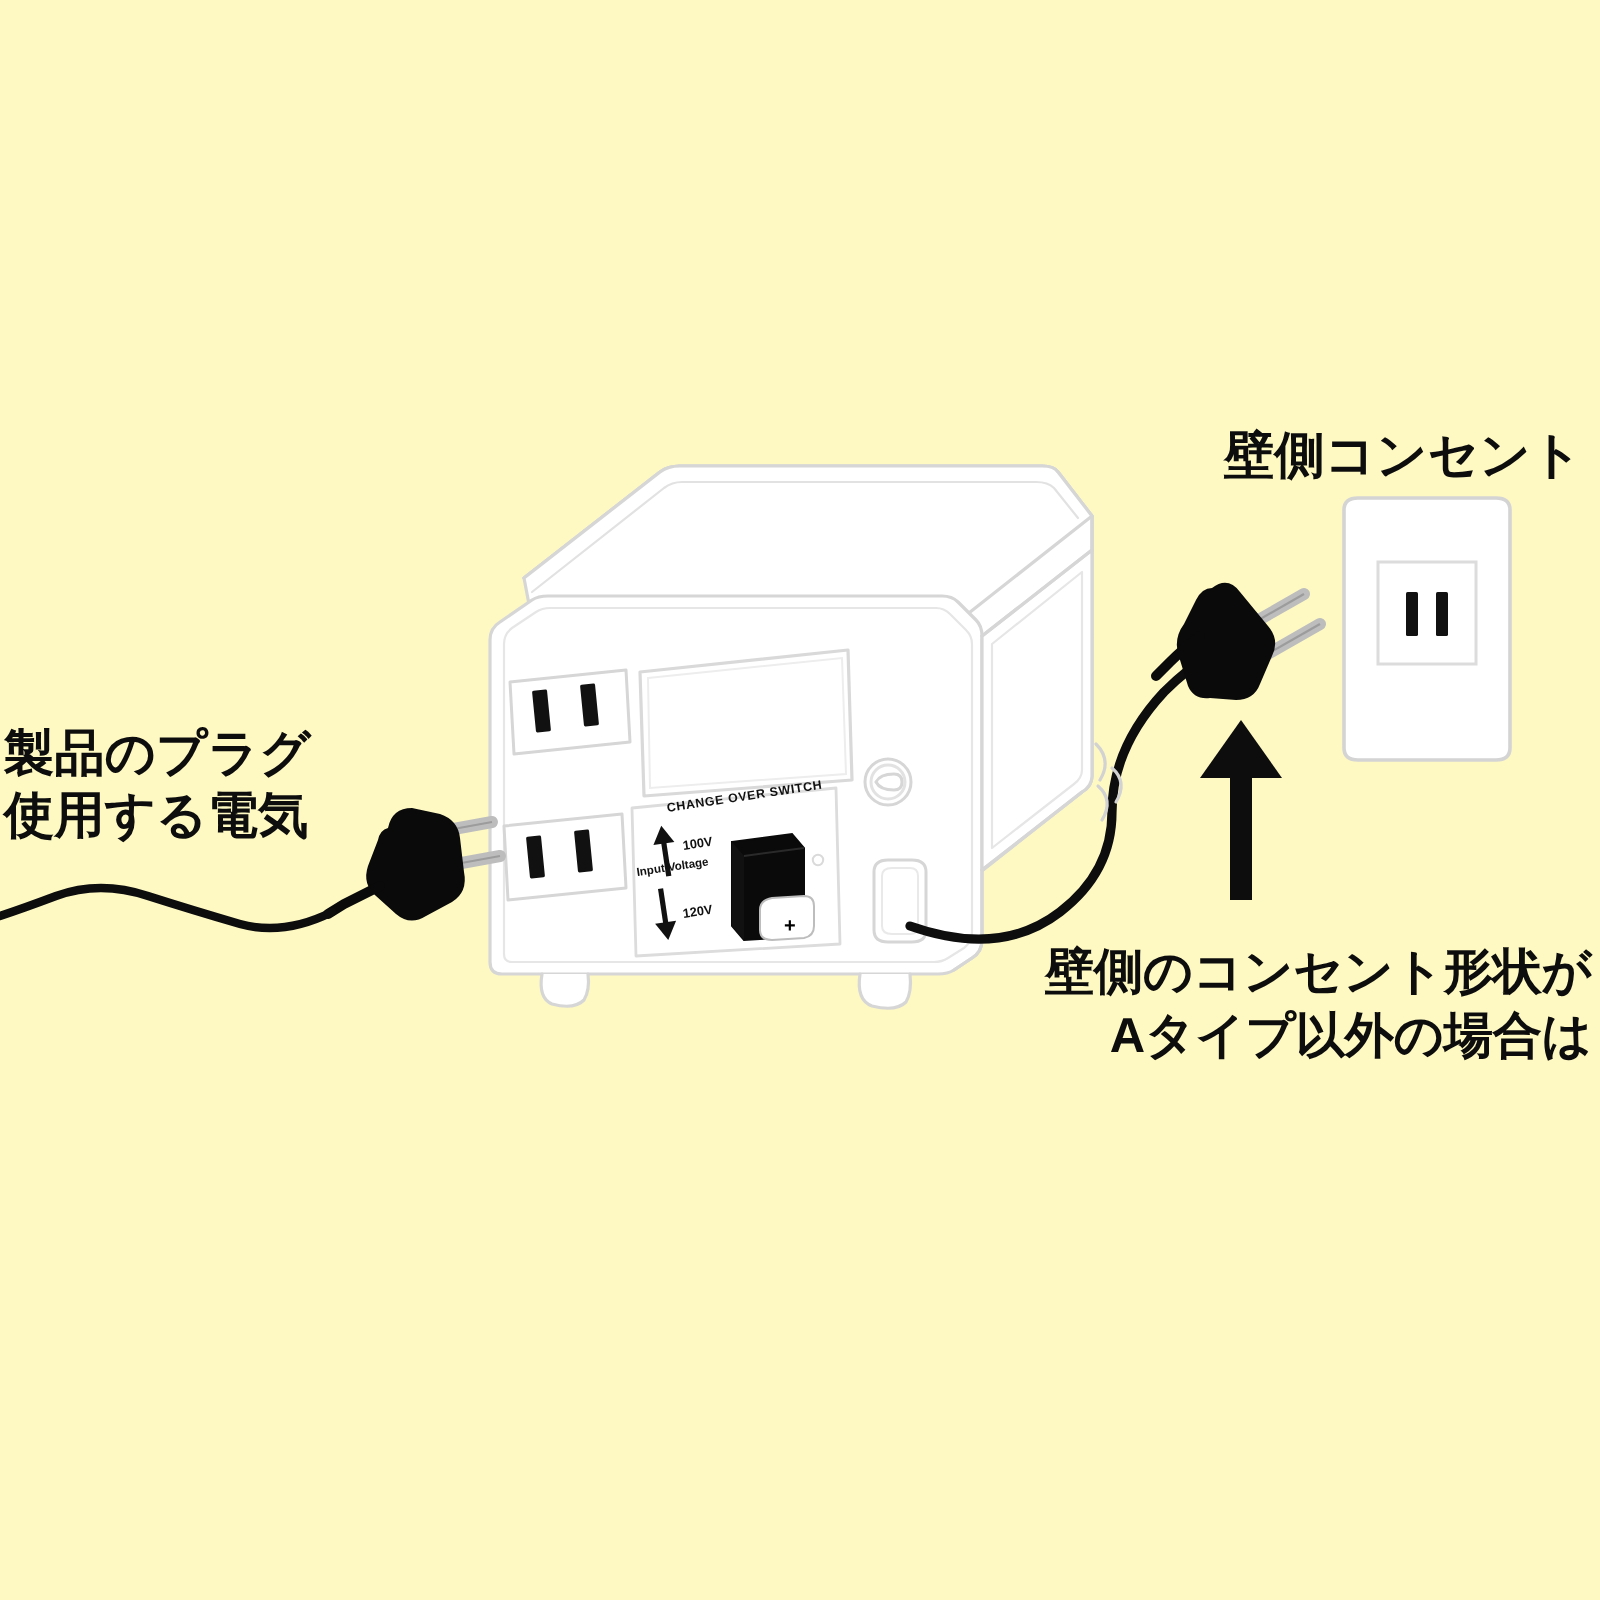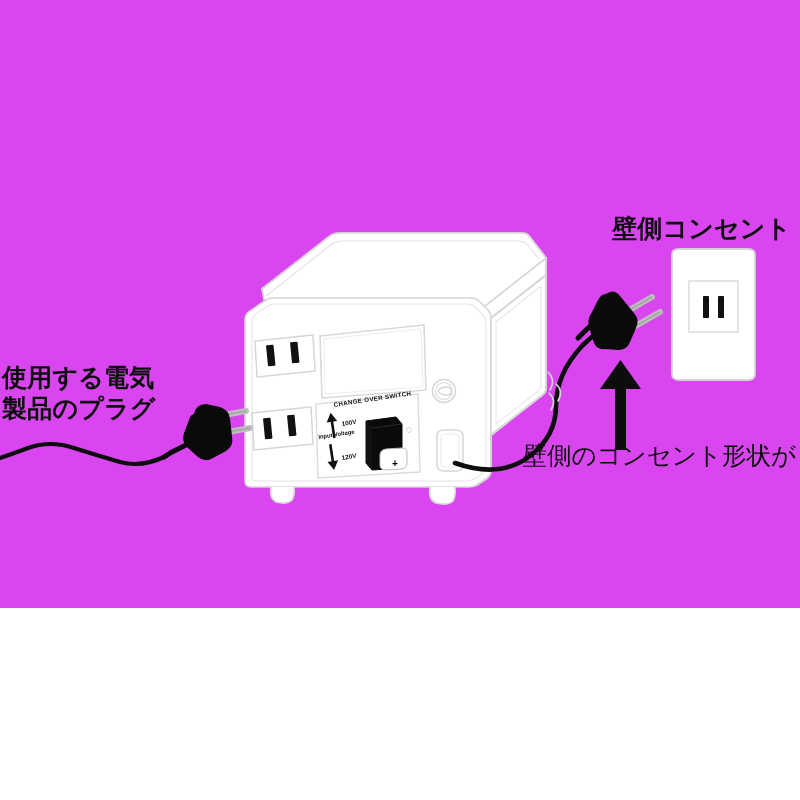--- a/index.html
+++ b/index.html
@@ -7,22 +7,22 @@
     margin: 0;
     padding: 0;
     background: #ffffff;
   }
   body {
     font-family: "Liberation Sans", "DejaVu Sans", sans-serif;
   }
   #stage {
     position: relative;
     width: 800px;
-    height: 608px;
-    background: #d946ef;
+    height: 800px;
+    background: #fef9c3;
     overflow: hidden;
   }
   #diagram-svg {
     position: absolute;
     left: 0;
     top: 0;
     width: 800px;
     height: 800px;
     display: block;
   }
@@ -43,26 +43,26 @@
   #label-device-plug {
     left: 2px;
     top: 362px;
     font-size: 25px;
     line-height: 1.22;
   }
   #label-device-plug .ln { display: block; }
   #note-block {
     position: absolute;
     left: 398px;
-    top: 440px;
+    top: 471px;
     width: 398px;
     text-align: right;
     font-size: 24.5px;
     line-height: 1.30;
-    font-weight: 400;
+    font-weight: 700;
     color: #0d0d0d;
     font-family: "Liberation Sans", "DejaVu Sans", sans-serif;
   }
   #note-block .ln { display: block; white-space: nowrap; }
   .panel-txt {
     position: absolute;
     color: #111111;
     font-family: "Liberation Sans", "DejaVu Sans", sans-serif;
     font-weight: 700;
     white-space: nowrap;
@@ -237,26 +237,27 @@
 
       <path d="M194 414 Q196 404 206 404 L220 407 Q229 410 230 419 L232 436 Q234 446 226 451 L213 458 Q205 463 198 457 L188 448 Q181 442 184 433 L189 420 Q190 415 194 414 Z" fill="#0a0a0a"></path>
       <path d="M190 443 Q180 448 172 452 L164 457" fill="none" stroke="#0a0a0a" stroke-width="5" stroke-linecap="round"></path>
     </g>
     <path d="M166 456 Q142 468 120 462 Q96 455 74 448 Q50 440 28 448 Q12 454 0 458" fill="none" stroke="#0d0d0d" stroke-width="4.2" stroke-linecap="round"></path>
   </svg>
 
   <div class="lbl" id="label-wall-outlet">壁側コンセント</div>
 
   <div class="lbl" id="label-device-plug">
+    <span class="ln">製品のプラグ</span>
     <span class="ln">使用する電気</span>
-    <span class="ln">製品のプラグ</span>
   </div>
 
   <div id="note-block">
     <span class="ln">壁側のコンセント形状が</span>
+    <span class="ln">Aタイプ以外の場合は</span>
   </div>
 
   <div class="panel-txt" id="switch-title">CHANGE OVER SWITCH</div>
   <div class="panel-txt" id="volt-100">100V</div>
   <div class="panel-txt" id="input-voltage">Input Voltage</div>
   <div class="panel-txt" id="volt-120">120V</div>
   <div class="panel-txt" id="switch-plus">+</div>
 
 </div>
 

